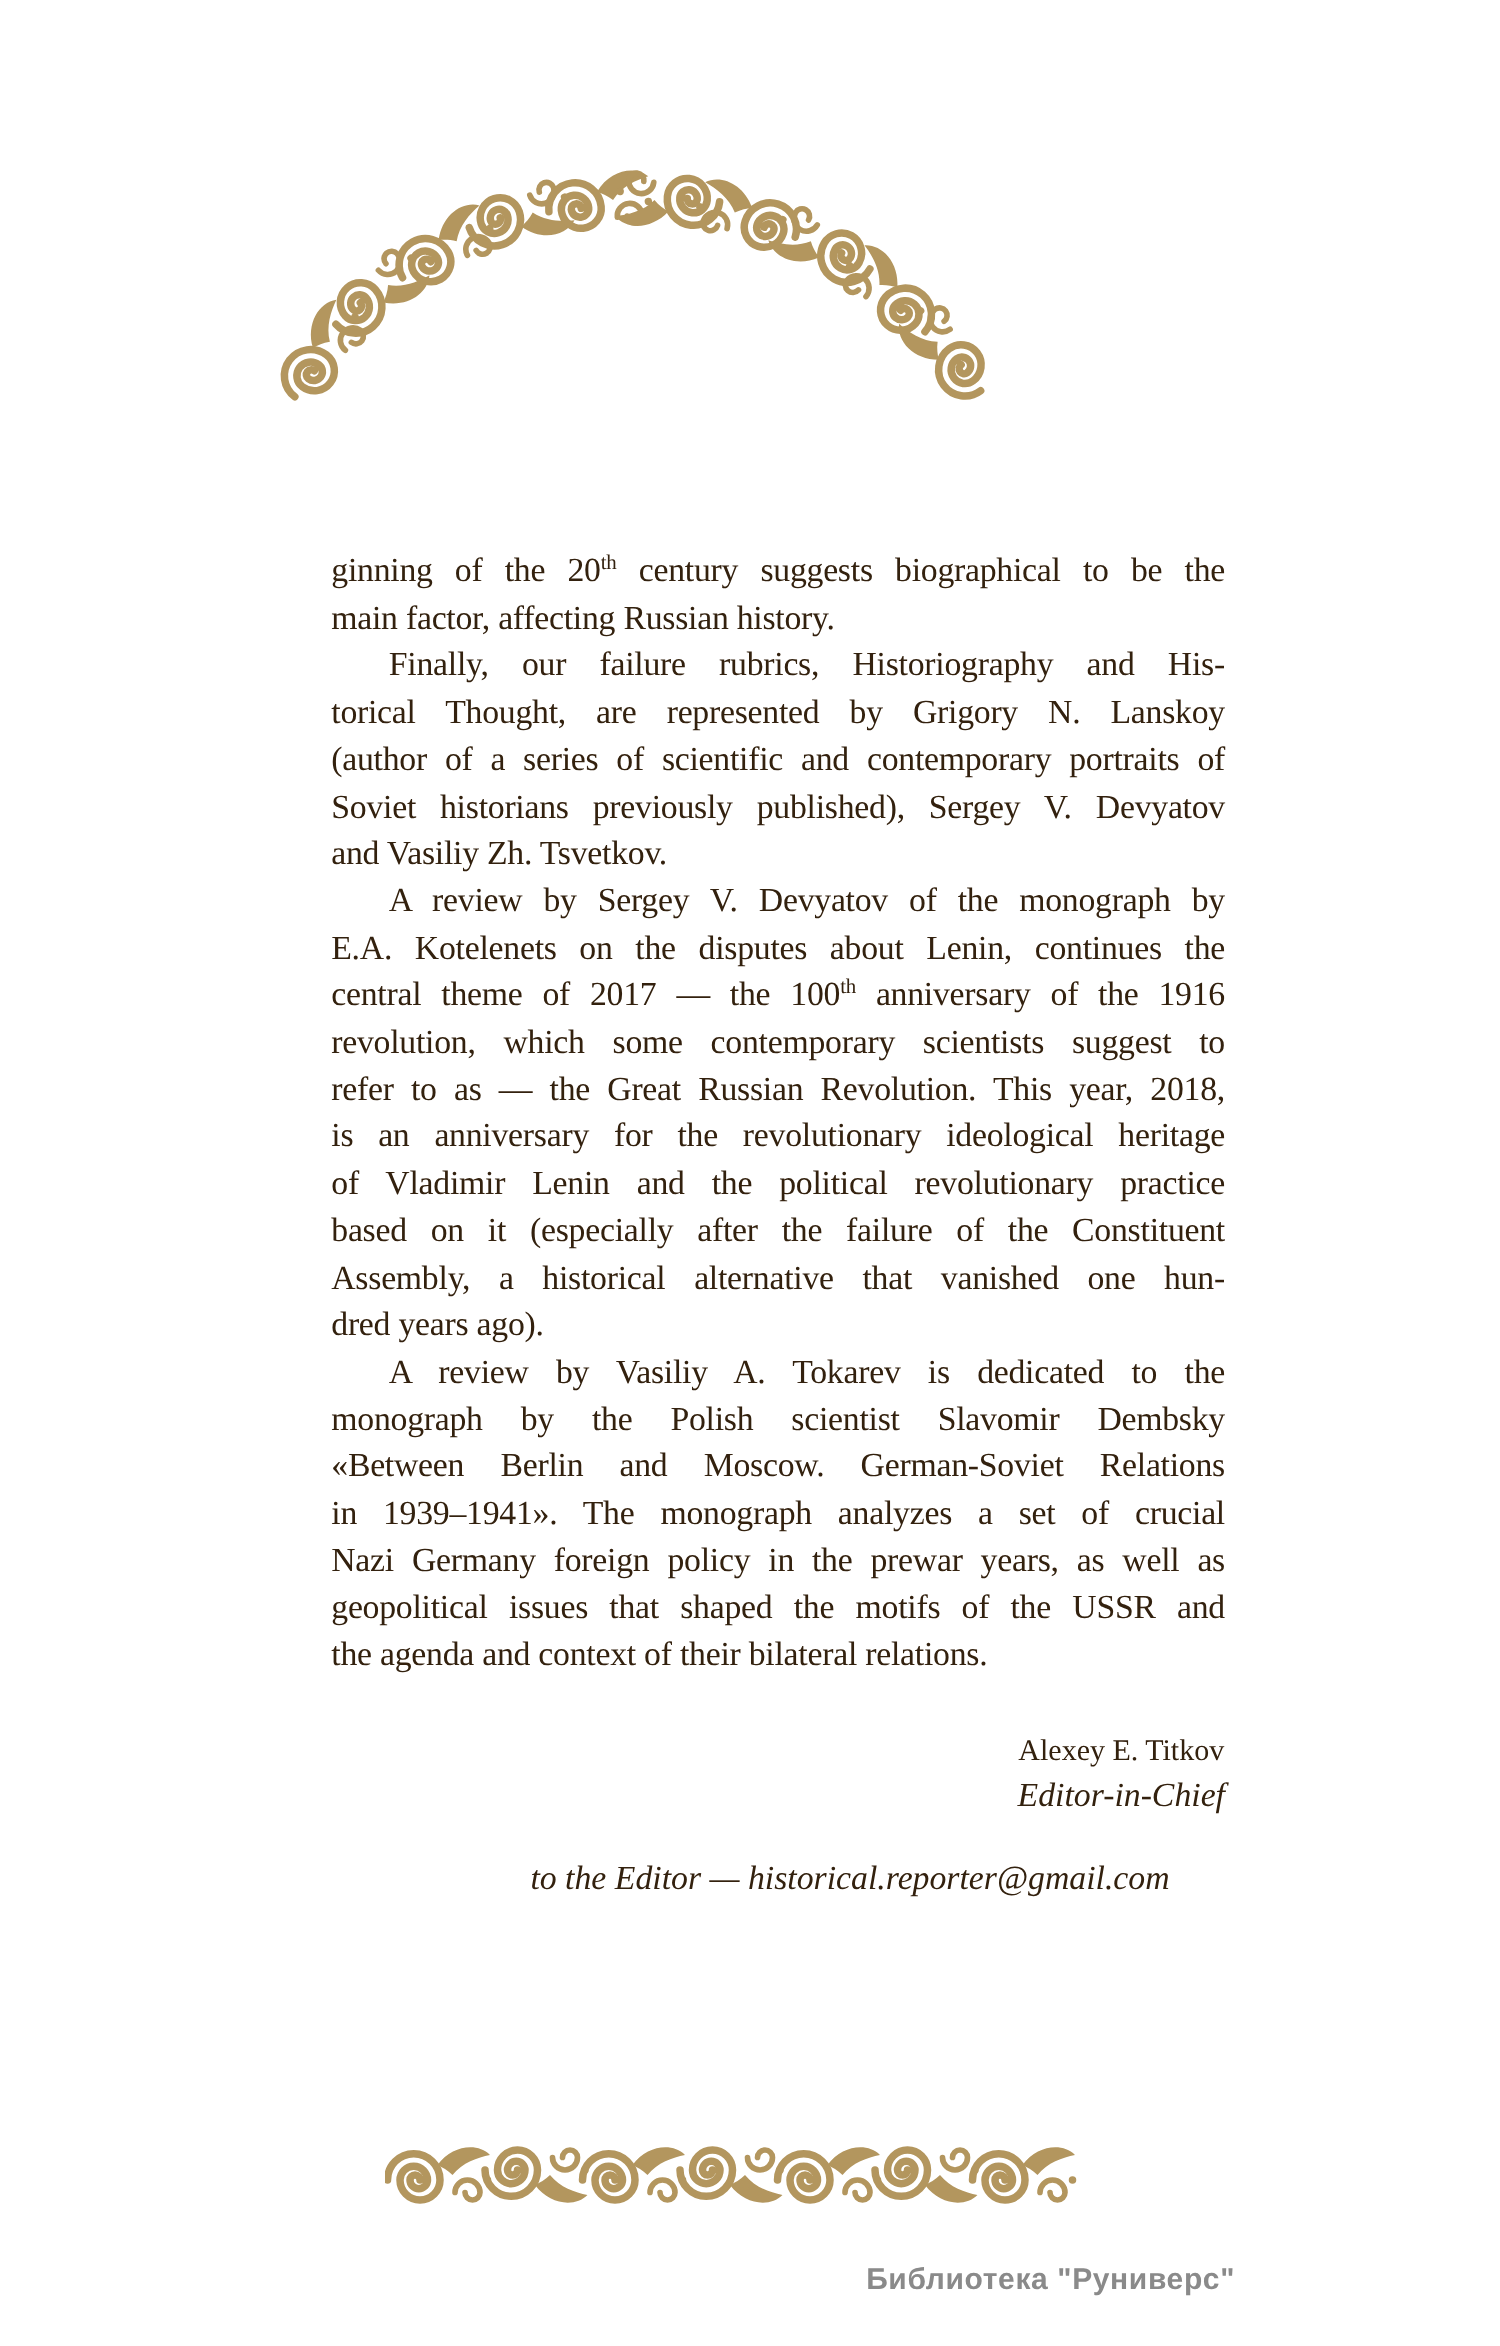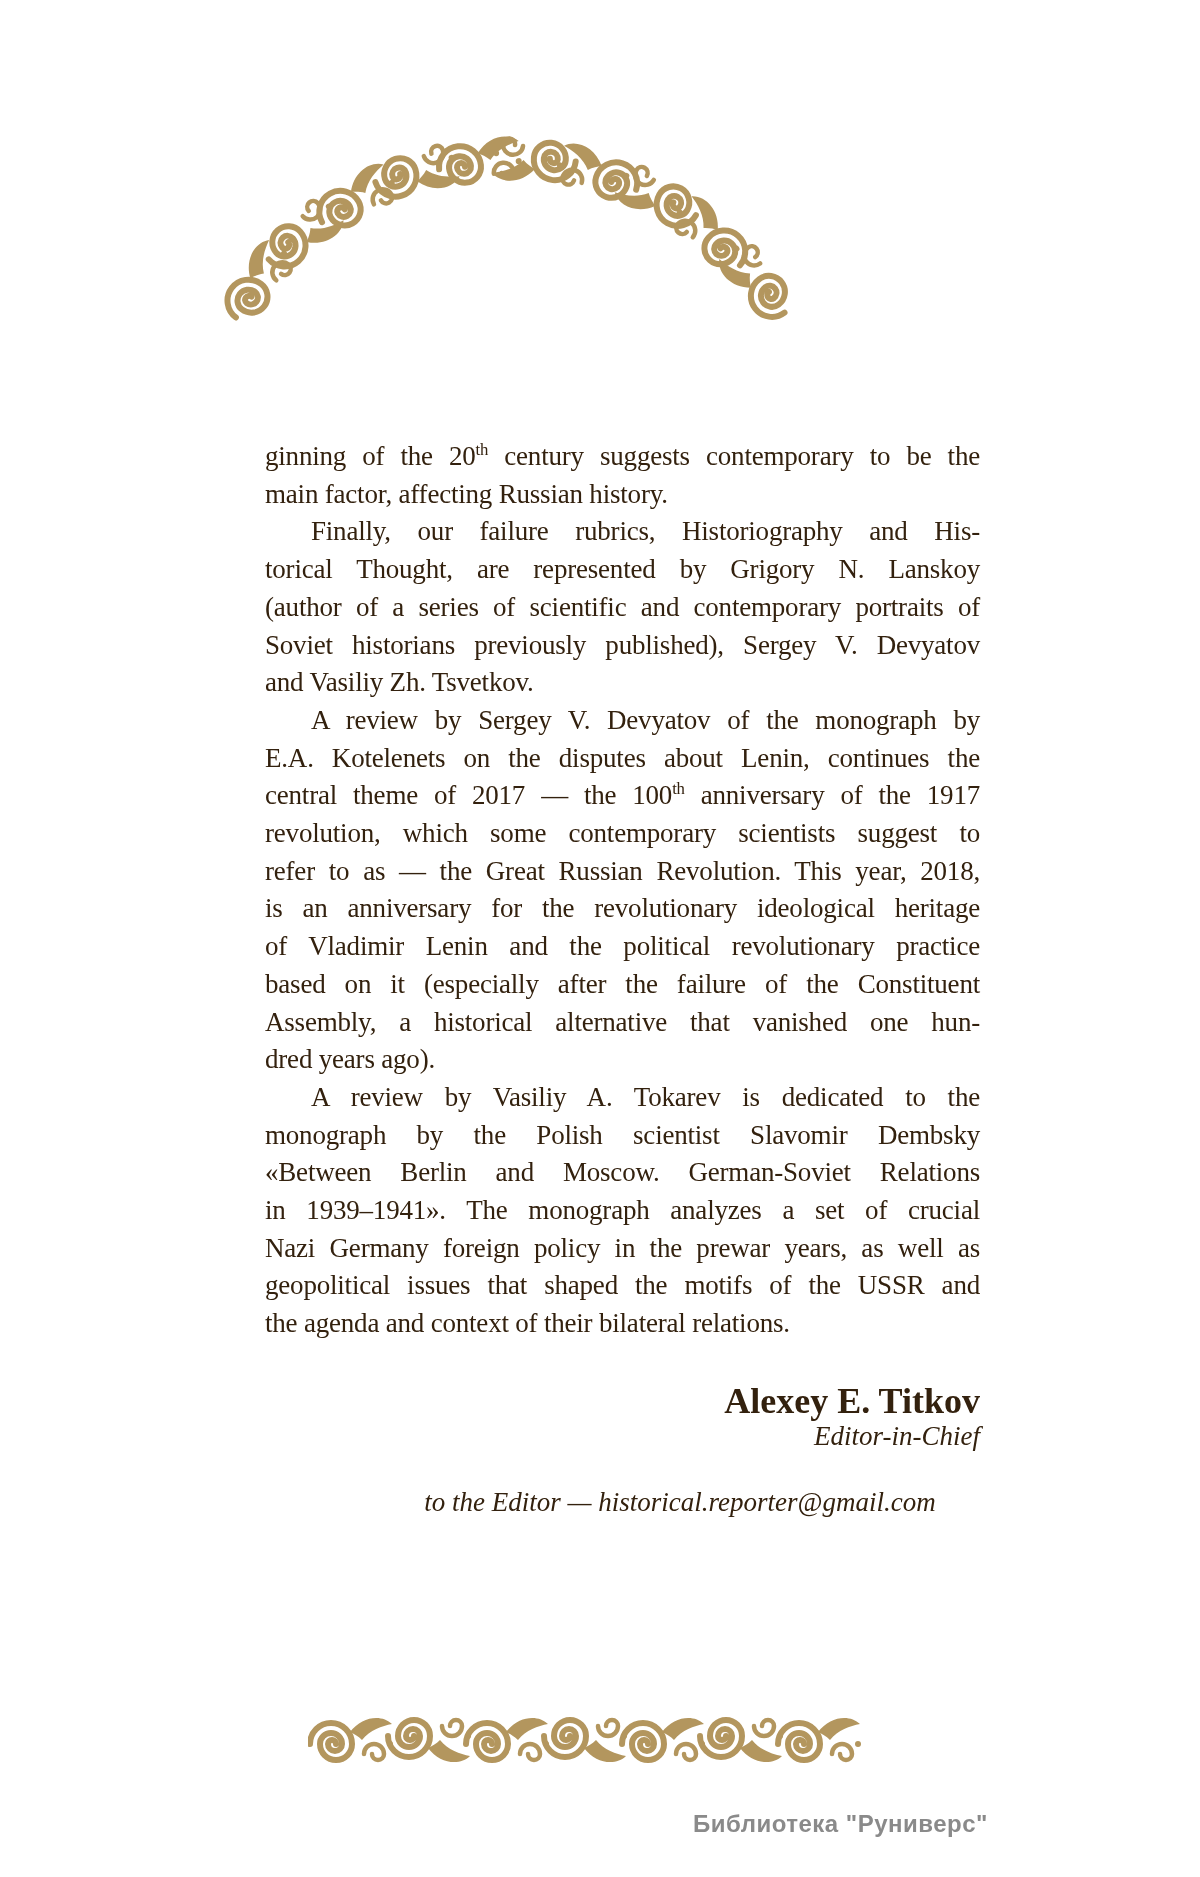--- a/index.html
+++ b/index.html
@@ -14,21 +14,21 @@
     position:absolute;left:265px;top:438px;width:715px;
     font-size:27px;line-height:37.7px;letter-spacing:-0.2px;
   }
   .line{text-align:justify;text-align-last:justify;white-space:normal;}
   .line.last{text-align-last:left;}
   .line.indent{text-indent:46px;}
   .line sup{font-size:0.62em;line-height:0;vertical-align:super;}
   .signature{
     position:absolute;right:220px;top:1384px;text-align:center;
   }
-  .sig-name{font-weight:bold;font-size:36px;line-height:34px;}
+  .sig-name{font-weight:normal;font-size:24px;line-height:34px;}
   .sig-role{font-style:italic;font-size:27px;line-height:36px;text-align:right;}
   .comments{
     position:absolute;left:380px;top:1480px;width:600px;text-align:center;
     font-style:italic;font-size:27px;line-height:45px;
   }
   .watermark{
     position:absolute;right:212px;top:1810px;
     font-family:"Liberation Sans","DejaVu Sans",sans-serif;
     font-weight:600;font-size:24px;color:#8a8a8a;letter-spacing:0.5px;
   }
@@ -57,36 +57,36 @@
     <use href="#scroll-motif" transform="rotate(5.9,307,352) translate(307,36) scale(-1,-1)"></use>
     <use href="#scroll-motif" transform="rotate(17.7,307,352) translate(307,36) scale(-1,1)"></use>
     <use href="#scroll-motif" transform="rotate(29.5,307,352) translate(307,36) scale(-1,-1)"></use>
     <use href="#scroll-motif" transform="rotate(41.3,307,352) translate(307,36) scale(-1,1)"></use>
     <use href="#scroll-motif" transform="rotate(53.1,307,352) translate(307,36) scale(-1,-1)"></use>
   </svg>
 
   <main class="text-block">
 
     <section>
-      <div class="line"><span>ginning of the 20</span><sup>th</sup><span> century suggests contemporary to be the</span></div>
+      <div class="line"><span>ginning of the 20</span><sup>th</sup><span> century suggests biographical to be the</span></div>
       <div class="line last">main factor, affecting Russian history.</div>
     </section>
 
     <section>
       <div class="line indent">Finally, our failure rubrics, Historiography and His-</div>
       <div class="line">torical Thought, are represented by Grigory N. Lanskoy</div>
       <div class="line">(author of a series of scientific and contemporary portraits of</div>
       <div class="line">Soviet historians previously published), Sergey V. Devyatov</div>
       <div class="line last">and Vasiliy Zh. Tsvetkov.</div>
     </section>
 
     <section>
       <div class="line indent">A review by Sergey V. Devyatov of the monograph by</div>
       <div class="line">E.A. Kotelenets on the disputes about Lenin, continues the</div>
-      <div class="line"><span>central theme of 2017 — the 100</span><sup>th</sup><span> anniversary of the 1917</span></div>
+      <div class="line"><span>central theme of 2017 — the 100</span><sup>th</sup><span> anniversary of the 1916</span></div>
       <div class="line">revolution, which some contemporary scientists suggest to</div>
       <div class="line">refer to as — the Great Russian Revolution. This year, 2018,</div>
       <div class="line">is an anniversary for the revolutionary ideological heritage</div>
       <div class="line">of Vladimir Lenin and the political revolutionary practice</div>
       <div class="line">based on it (especially after the failure of the Constituent</div>
       <div class="line">Assembly, a historical alternative that vanished one hun-</div>
       <div class="line last">dred years ago).</div>
     </section>
 
     <section>

